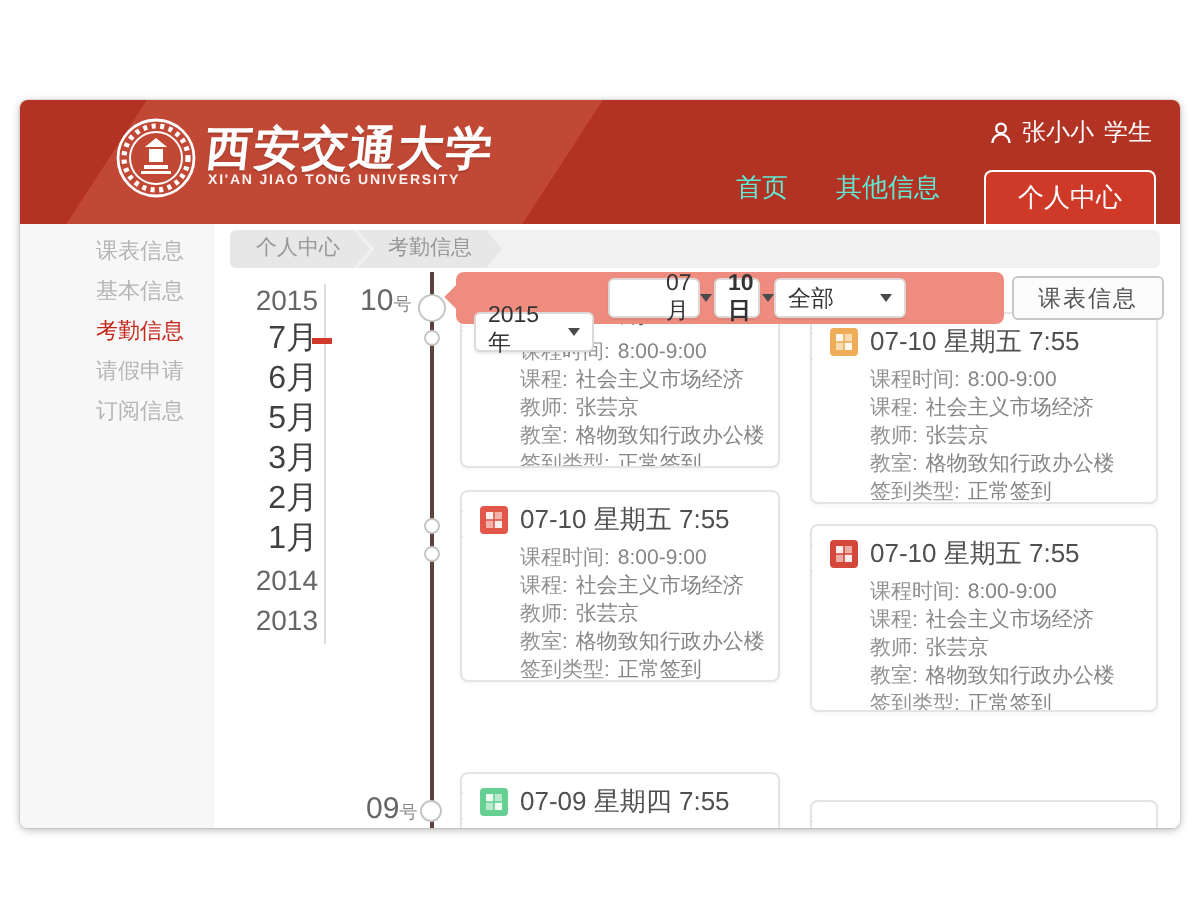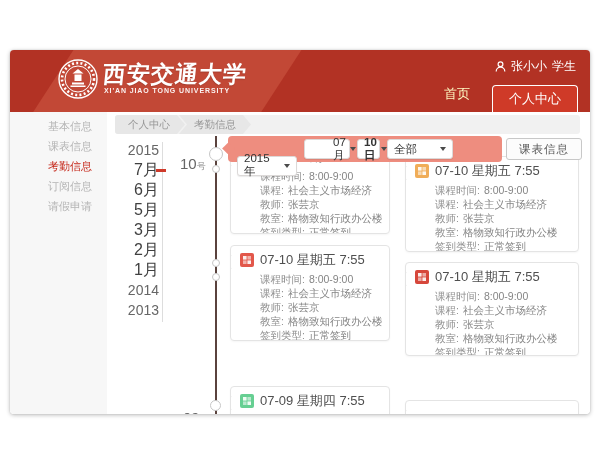--- a/index.html
+++ b/index.html
@@ -14,21 +14,21 @@
   .band{position:absolute;left:42px;top:-10px;width:228px;height:86px;background:#c24836;transform:skewX(-33deg);}
   .logo-seal{position:absolute;left:47px;top:8px;width:42px;height:42px;}
   .uni-cn{position:absolute;left:93px;top:9px;color:#fff;font-size:23px;font-weight:700;
     letter-spacing:1px;transform:skewX(-6deg);text-shadow:0 1px 1px rgba(0,0,0,.15);}
   .uni-en{position:absolute;left:94px;top:37px;color:rgba(255,255,255,.93);font-size:7px;
     font-weight:700;letter-spacing:.9px;}
   .app-title{position:absolute;left:212px;top:16px;color:#fff;font-size:20px;letter-spacing:3px;}
   .user-box{position:absolute;top:8px;right:14px;display:flex;align-items:center;gap:5px;
     color:#ffffff;font-size:12px;}
   .main-nav{position:absolute;right:12px;bottom:0;display:flex;align-items:flex-end;}
-  .nav-link{color:#fef9c3;font-size:13px;padding:0 12px 9px;cursor:pointer;white-space:nowrap;}
+  .nav-link{color:#5eead4;font-size:13px;padding:0 12px 9px;cursor:pointer;white-space:nowrap;}
   .nav-tab{margin-left:10px;height:26px;line-height:26px;padding:0 16px;background:#cf3a28;
     color:#fff;font-size:13px;border:1px solid #fff;border-bottom:none;
     border-radius:4px 4px 0 0;cursor:pointer;white-space:nowrap;}
 
   
   .app-body{position:absolute;left:0;top:62px;right:0;bottom:0;background:#fff;}
   .side{position:absolute;left:0;top:0;bottom:0;width:97px;background:#f7f7f7;padding-top:4px;box-sizing:border-box;}
   .side-item{height:20px;line-height:20px;padding-left:38px;font-size:11px;color:#b5b5b5;cursor:pointer;}
   .side-item.active{color:#c5281b;}
   .main{position:absolute;left:97px;top:0;right:0;bottom:0;}
@@ -45,21 +45,21 @@
 
   
   .month-nav{position:absolute;left:0;top:28px;width:52px;text-align:right;}
   .mn-item{height:20px;line-height:20px;cursor:pointer;}
   .mn-item.year{font-size:14px;color:#666;}
   .mn-item.month{font-size:16px;color:#404040;}
   .mn-vline{position:absolute;left:55px;top:30px;height:180px;width:1px;background:#ddd;}
   .mn-tick{position:absolute;left:49px;top:57px;width:10px;height:3px;background:#cf3a2a;}
 
   
-  .day-label{position:absolute;color:#666;font-size:15px;margin-top:13px;}
+  .day-label{position:absolute;color:#666;font-size:15px;}
   .day-label .sfx{font-size:9px;color:#888;}
   .day-10{left:73px;top:30px;}
   .day-09{left:76px;top:284px;}
   .tline{position:absolute;left:108px;top:24px;bottom:0;width:2px;background:#5a423d;z-index:1;}
   .node{position:absolute;background:#fff;border:1px solid #c6c6c6;border-radius:50%;
     box-sizing:border-box;z-index:2;}
   .node.big{left:102px;top:35px;width:14px;height:14px;}
   .node.s1{left:105px;top:53px;width:8px;height:8px;}
   .node.s2{left:105px;top:147px;width:8px;height:8px;}
   .node.s3{left:105px;top:161px;width:8px;height:8px;}
@@ -130,32 +130,33 @@
         <svg width="11" height="11" viewBox="0 0 11 11">
           <circle cx="5.5" cy="3.2" r="2.4" fill="none" stroke="#fff" stroke-width="1.2"></circle>
           <path d="M1.2 10.5 a4.3 4.3 0 0 1 8.6 0" fill="none" stroke="#fff" stroke-width="1.2"></path>
         </svg>
         <span>张小小</span>
         <span>学生</span>
       </div>
 
       <div class="main-nav">
         <div class="nav-link">首页</div>
+        <div class="nav-link">其他信息</div>
         <div class="nav-tab">个人中心</div>
       </div>
     </div>
 
     <div class="app-body">
 
       <div class="side">
+        <div class="side-item">课表信息</div>
         <div class="side-item">基本信息</div>
-        <div class="side-item">课表信息</div>
         <div class="side-item active">考勤信息</div>
+        <div class="side-item">请假申请</div>
         <div class="side-item">订阅信息</div>
-        <div class="side-item">请假申请</div>
       </div>
 
       <div class="main">
 
         <div class="breadcrumb">
           <div class="bc-seg first">个人中心</div>
           <div class="bc-seg">考勤信息</div>
         </div>
 
         <div class="month-nav">

